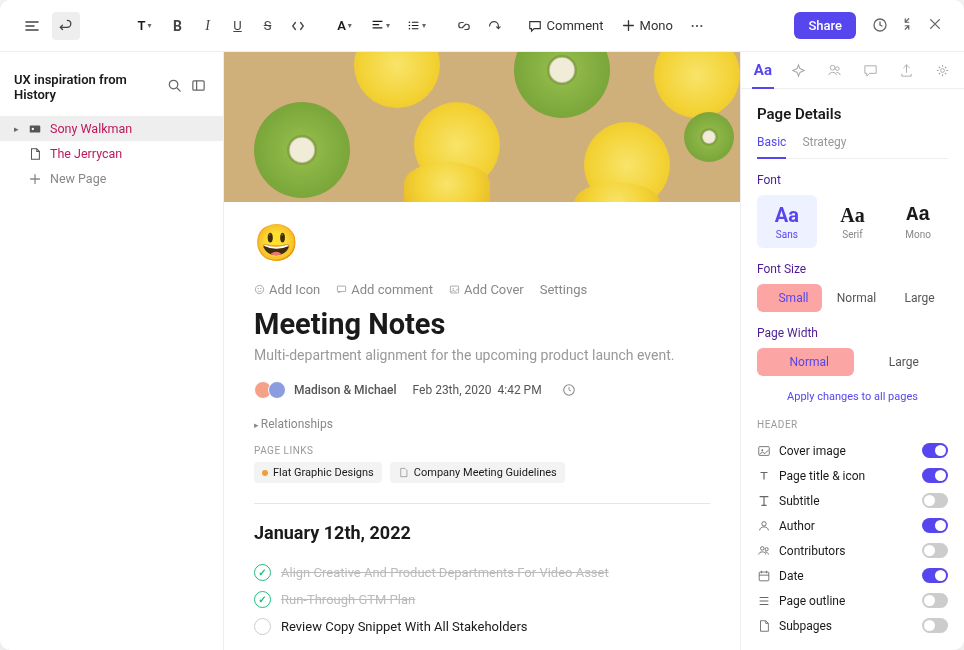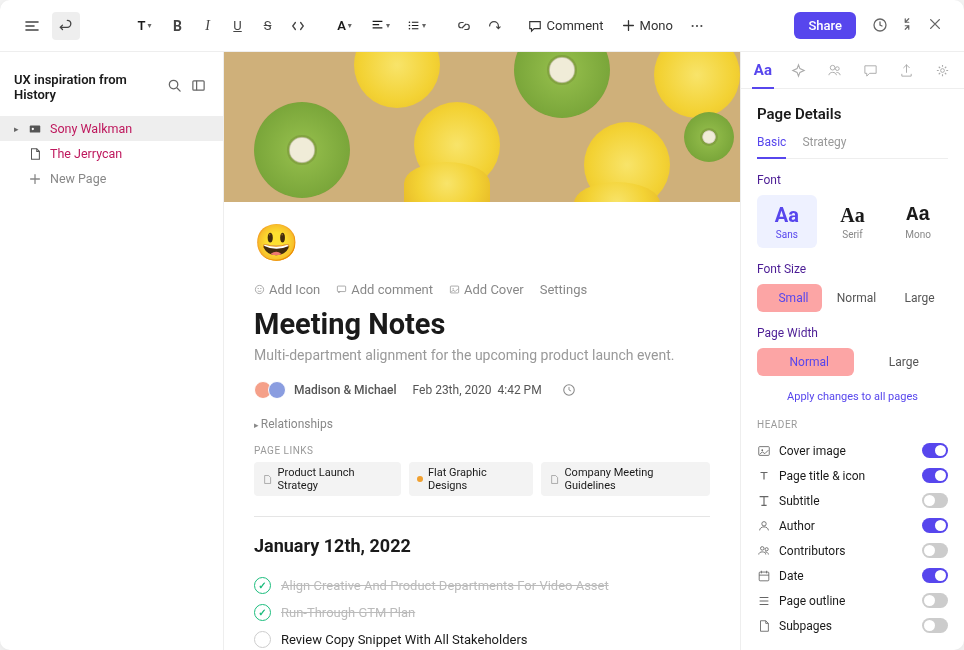--- a/index.html
+++ b/index.html
@@ -319,26 +319,20 @@
           <span style="margin-left:-10px">4:42 PM</span>
           <svg class="meta-icon" viewBox="0 0 16 16">
               <circle cx="8" cy="8" r="6" stroke="currentColor" fill="none" stroke-width="1.2"></circle>
               <path d="M8 5v3l2 1" stroke="currentColor" fill="none" stroke-linecap="round"></path>
             </svg>
         </div>
         <div class="relationships">Relationships</div>
         <div class="pagelinks-label">PAGE LINKS</div>
         <div class="pagelinks" id="pagelinks">
             <div class="pagelink">
-              <svg class="pl-icon" viewBox="0 0 16 16">
-                <path d="M4 2h6l3 3v9H4z" stroke="currentColor" fill="none"></path>
-              </svg>
-              <span>Product Launch Strategy</span>
-            </div>
-            <div class="pagelink">
               <span class="pl-dot orange"></span>
               <span>Flat Graphic Designs</span>
             </div>
             <div class="pagelink">
               <svg class="pl-icon" viewBox="0 0 16 16">
                 <path d="M4 2h6l3 3v9H4z" stroke="currentColor" fill="none"></path>
               </svg>
               <span>Company Meeting Guidelines</span>
             </div>
           </div>

